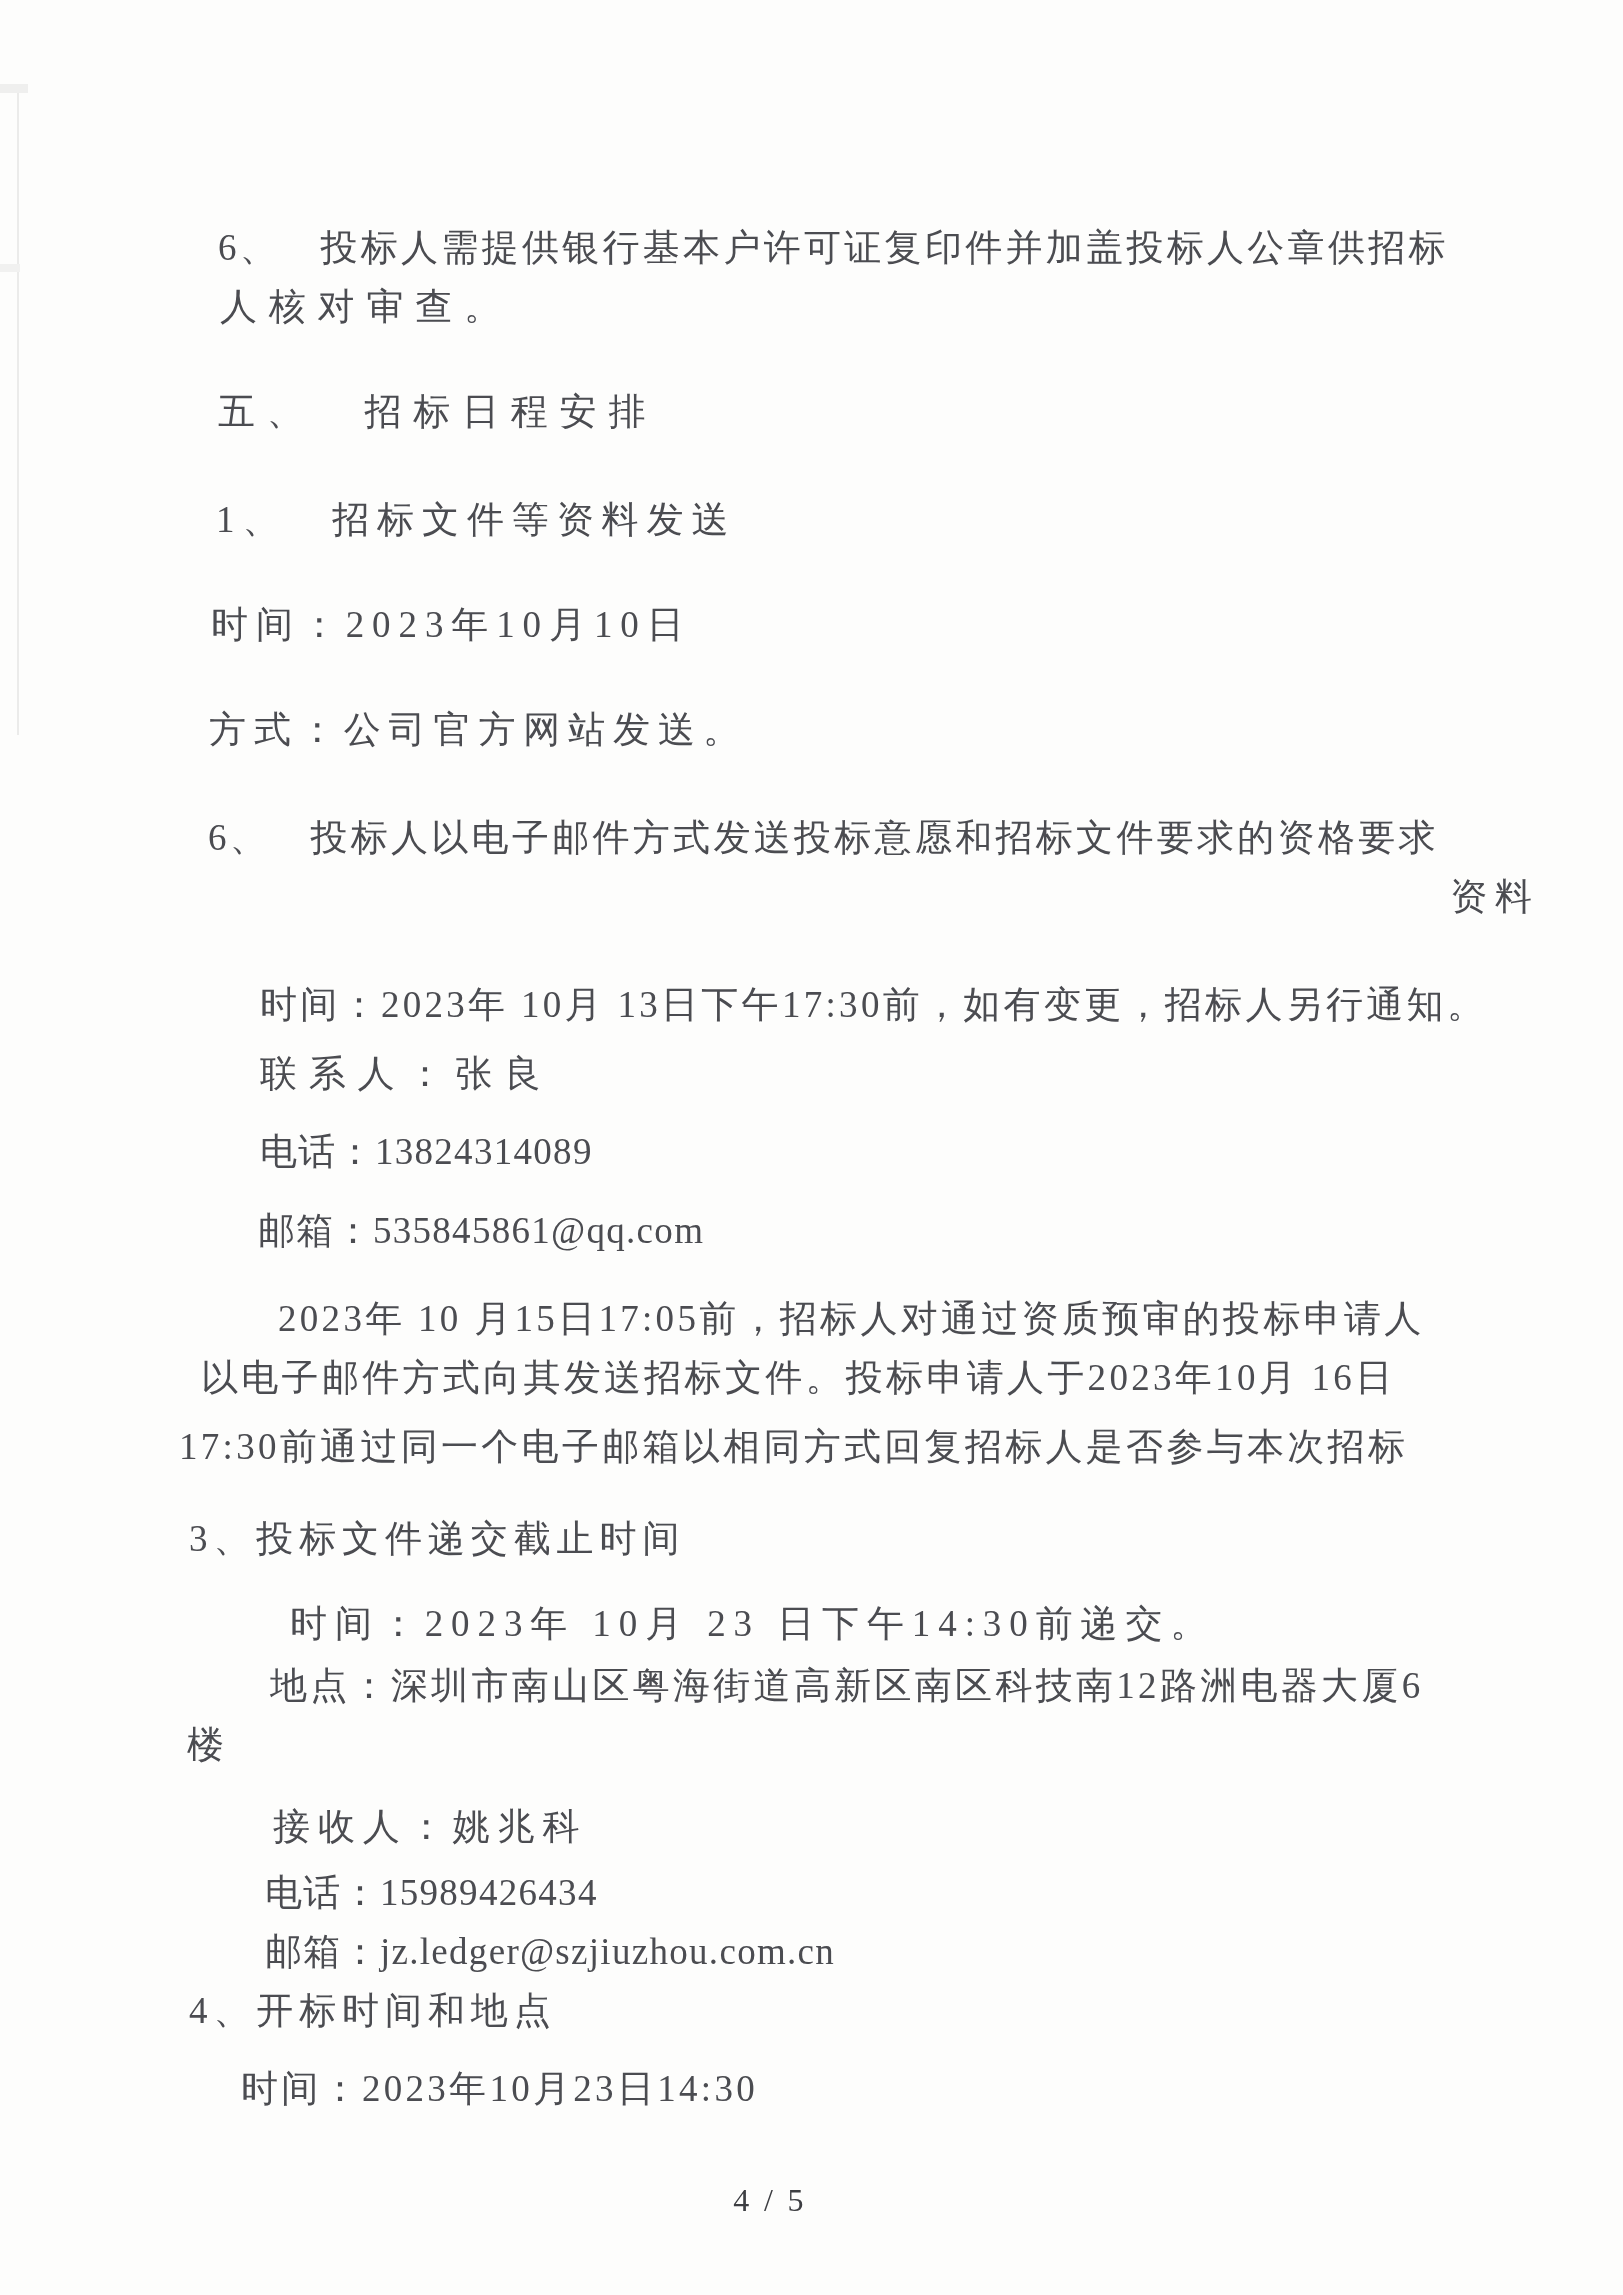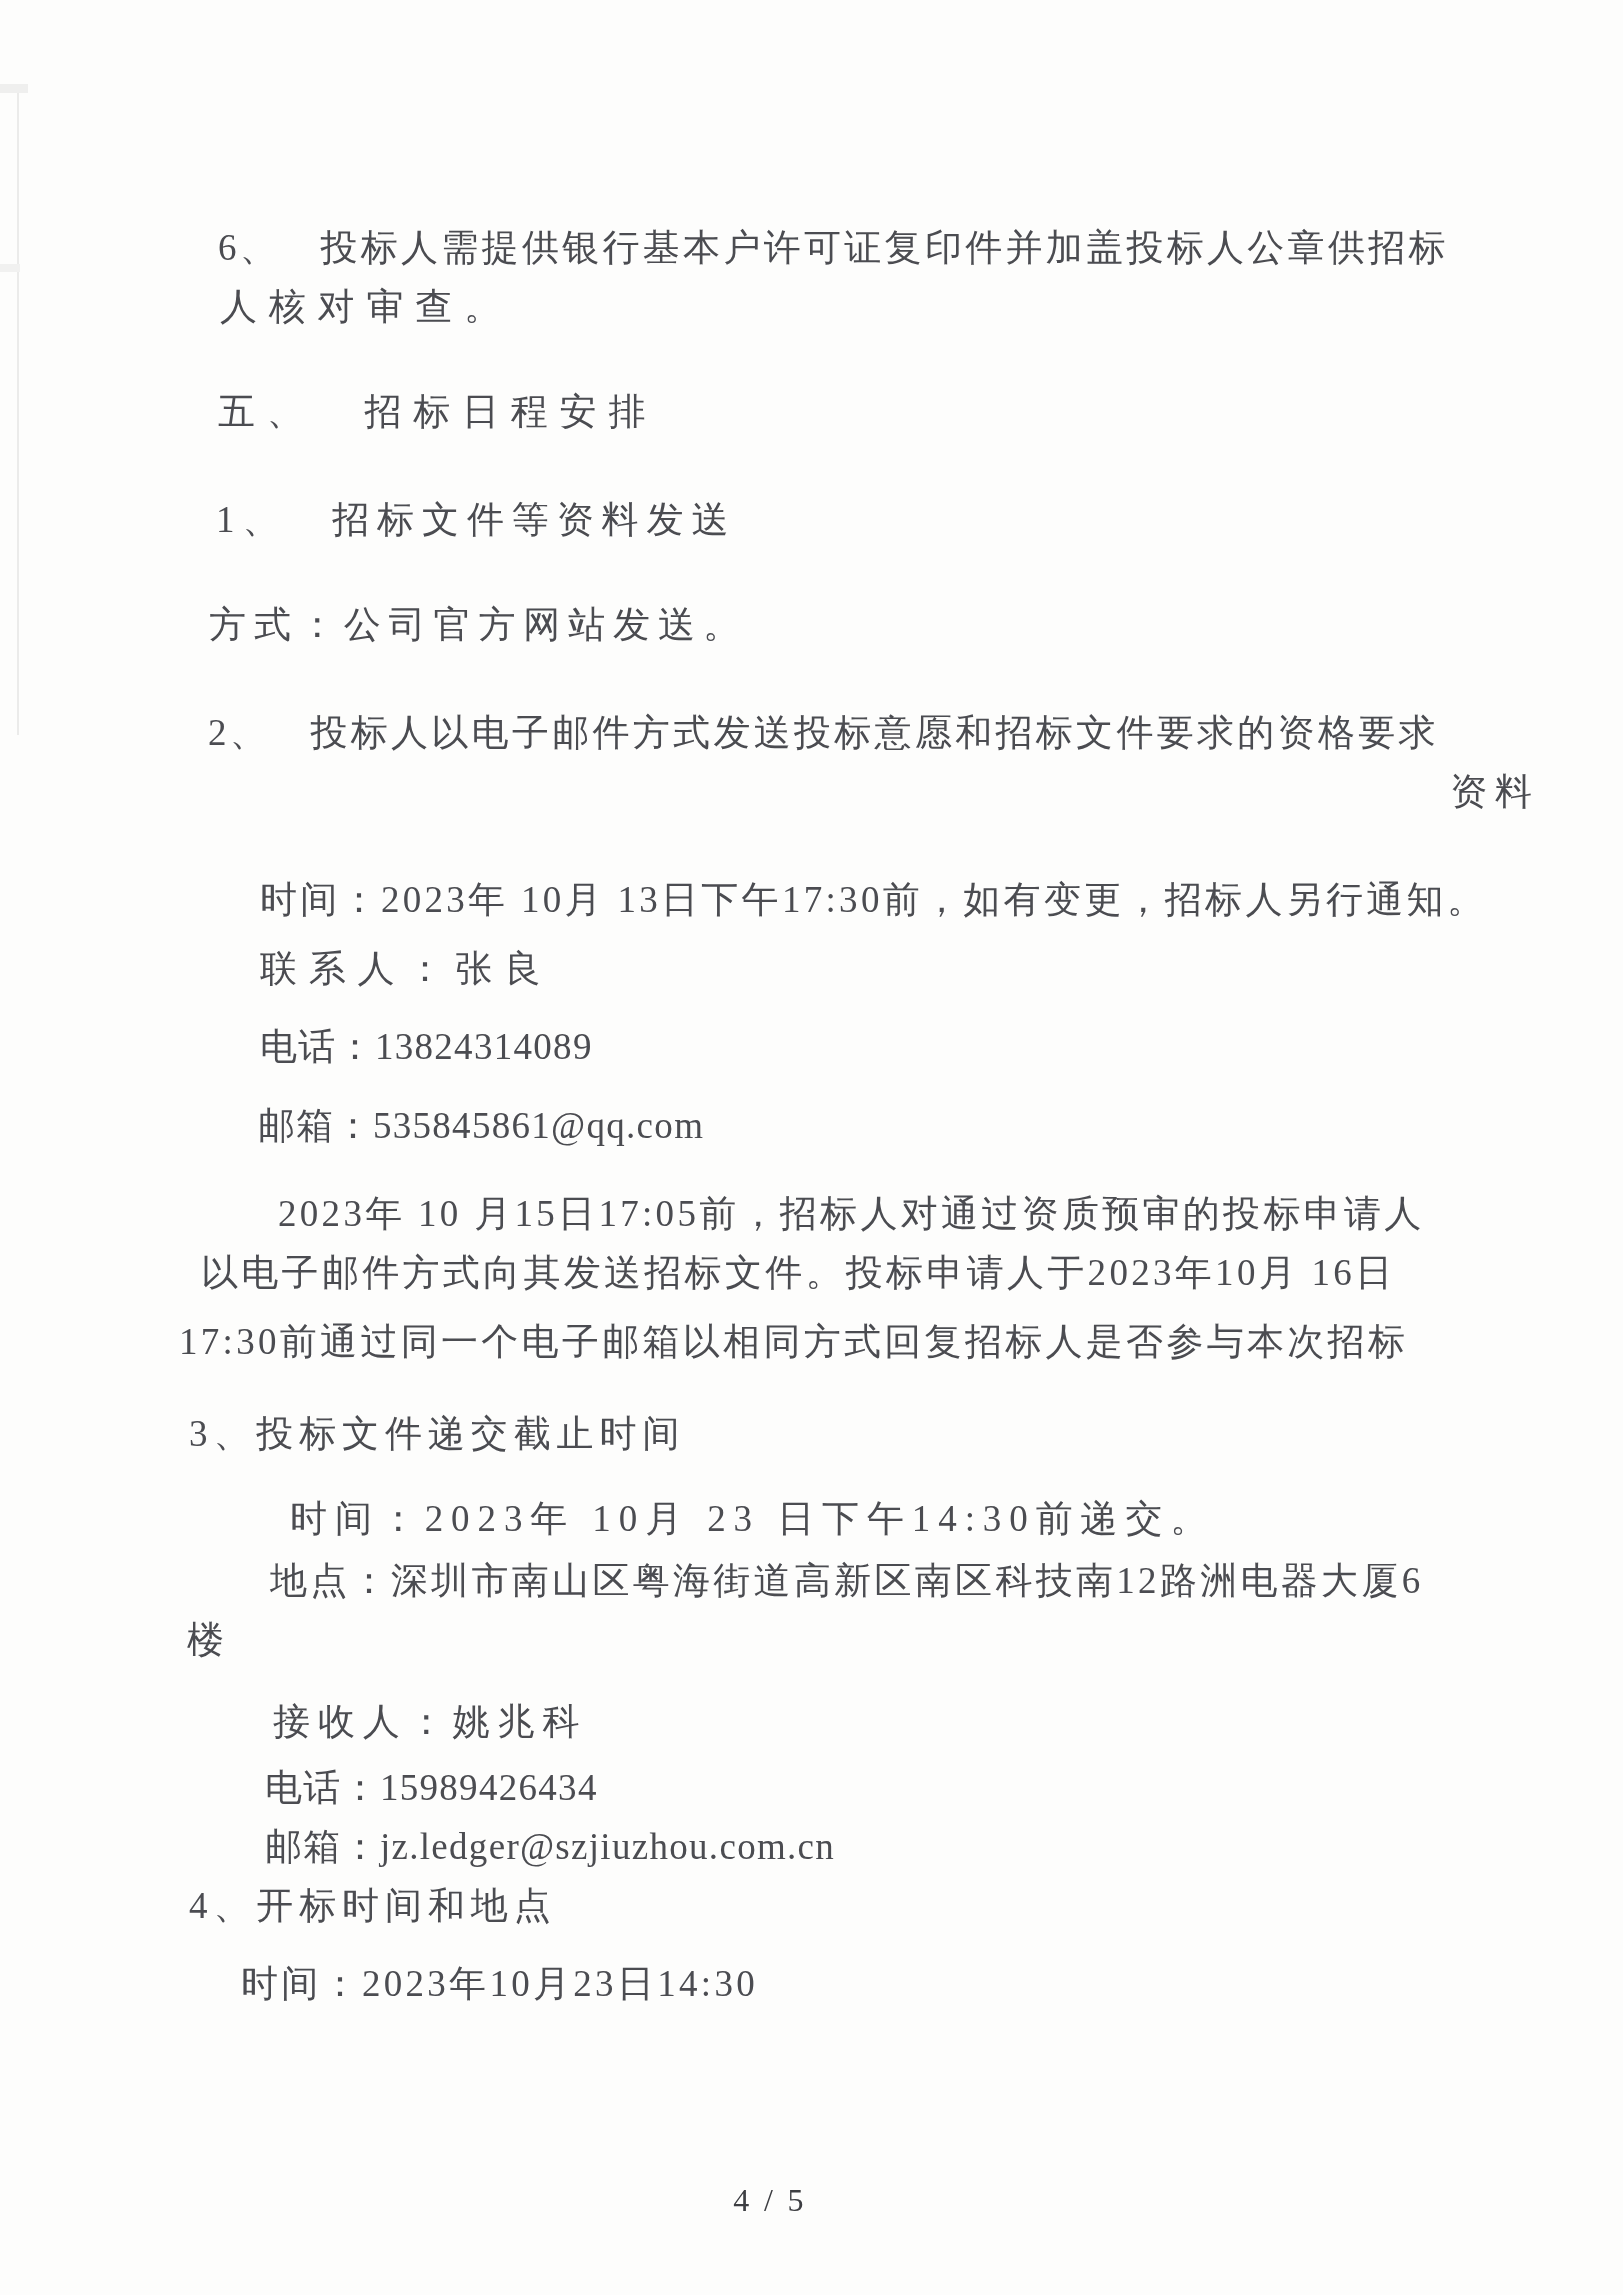--- a/index.html
+++ b/index.html
@@ -77,22 +77,23 @@
   <div class="artifact a-band-dark"></div>
   <div class="artifact a-bot-sm1"></div>
   <div class="artifact a-bot-sm2"></div>
   <div class="artifact a-bot-sm3"></div>
 
   <div class="text-flow">
       <div class="line ls-sm" style="margin-left: 218px; margin-top: 0px;">6、　投标人需提供银行基本户许可证复印件并加盖投标人公章供招标</div>
       <div class="line ls-xl" style="margin-left: 220px; margin-top: 0px;">人核对审查。</div>
       <div class="line ls-xl" style="margin-left: 218px; margin-top: 46px;">五、　招标日程安排</div>
       <div class="line ls-lg" style="margin-left: 216px; margin-top: 49px;">1、　招标文件等资料发送</div>
+      <div class="line ls-lg" style="margin-left: 211px; margin-top: 46px;">时间：2023年10月10日</div>
       <div class="line ls-lg" style="margin-left: 209px; margin-top: 46px;">方式：公司官方网站发送。</div>
-      <div class="line ls-sm" style="margin-left: 208px; margin-top: 49px;">2、　投标人以电子邮件方式发送投标意愿和招标文件要求的资格要求</div>
+      <div class="line ls-sm" style="margin-left: 208px; margin-top: 49px;">6、　投标人以电子邮件方式发送投标意愿和招标文件要求的资格要求</div>
       <div class="line ls-lg" style="margin-left: 209px; margin-top: 0px; text-align: right;">资料</div>
       <div class="line ls-sm" style="margin-left: 260px; margin-top: 49px;">时间：2023年 10月 13日下午17:30前，如有变更，招标人另行通知。</div>
       <div class="line ls-xl" style="margin-left: 260px; margin-top: 9.8px;">联系人：张良</div>
       <div class="line ls-xs" style="margin-left: 260px; margin-top: 19.6px;">电话：13824314089</div>
       <div class="line ls-xs" style="margin-left: 258px; margin-top: 19.6px;">邮箱：535845861@qq.com</div>
       <div class="line ls-sm" style="margin-left: 278px; margin-top: 29px;">2023年 10 月15日17:05前，招标人对通过资质预审的投标申请人</div>
       <div class="line ls-sm" style="margin-left: 201px; margin-top: 0px;">以电子邮件方式向其发送招标文件。投标申请人于2023年10月 16日</div>
       <div class="line ls-sm" style="margin-left: 179px; margin-top: 9.8px;">17:30前通过同一个电子邮箱以相同方式回复招标人是否参与本次招标</div>
       <div class="line ls-md" style="margin-left: 189px; margin-top: 33px;">3、投标文件递交截止时间</div>
       <div class="line ls-lg" style="margin-left: 290px; margin-top: 26px;">时间：2023年 10月 23 日下午14:30前递交。</div>

